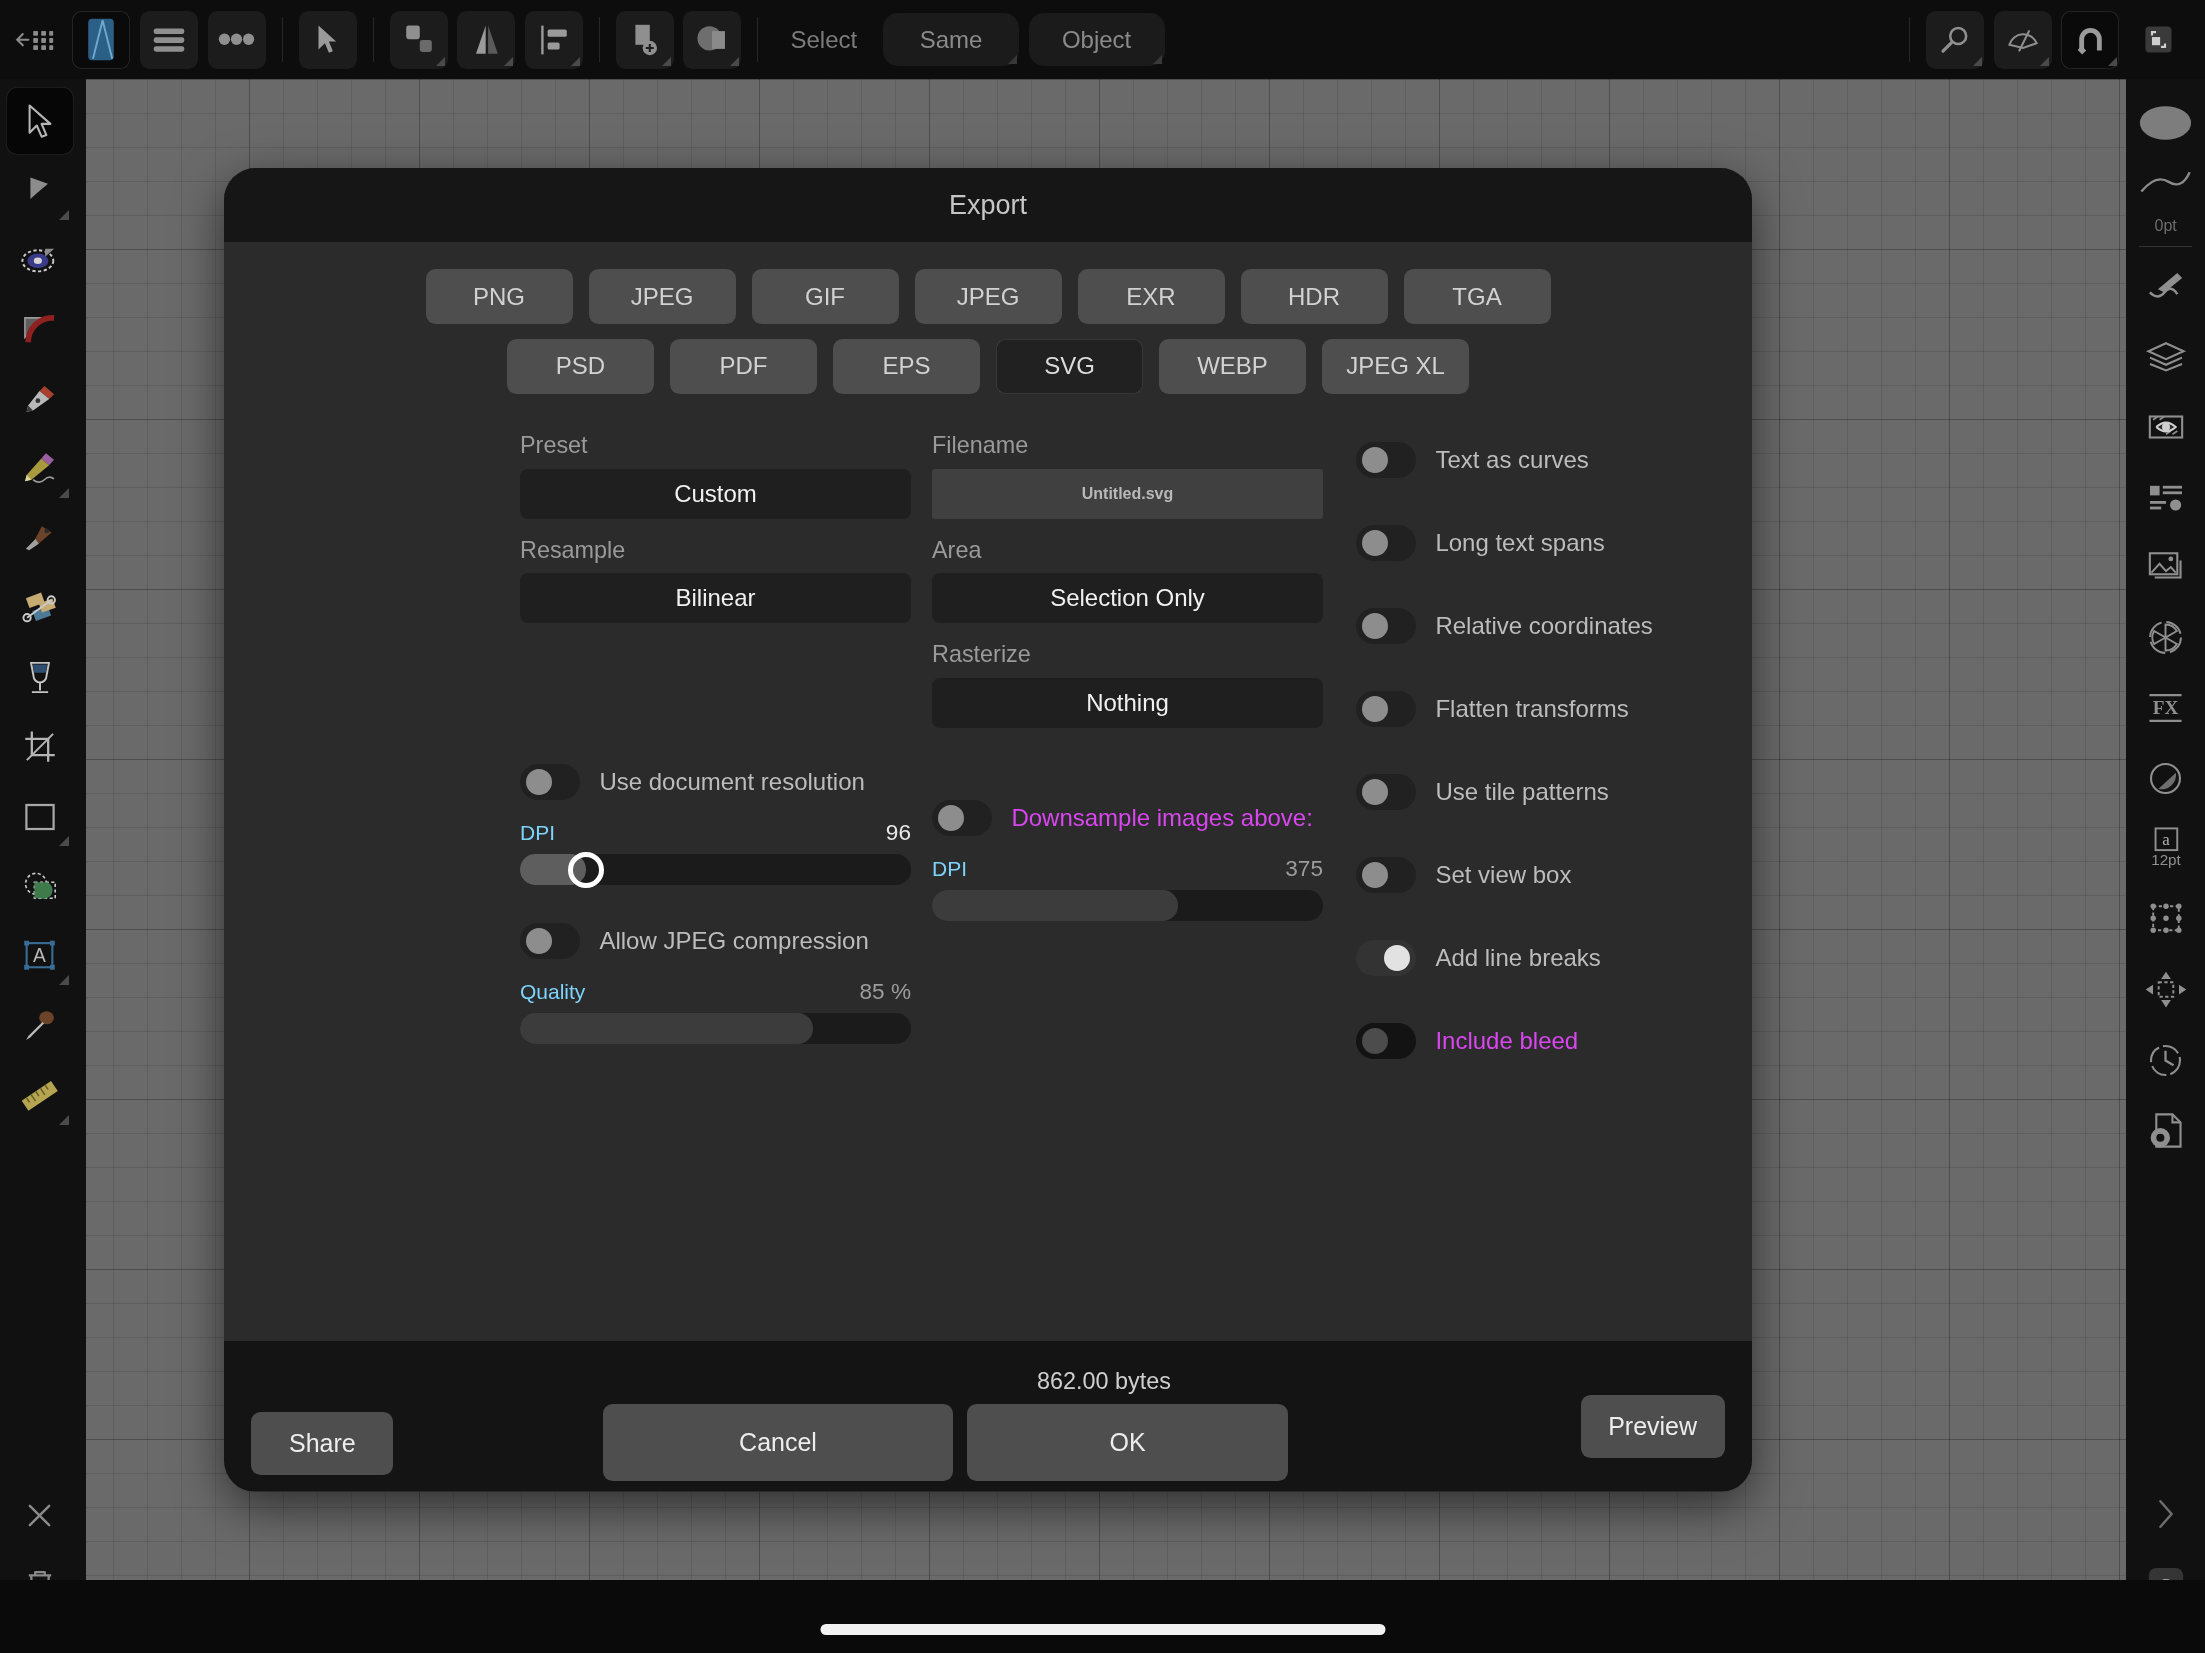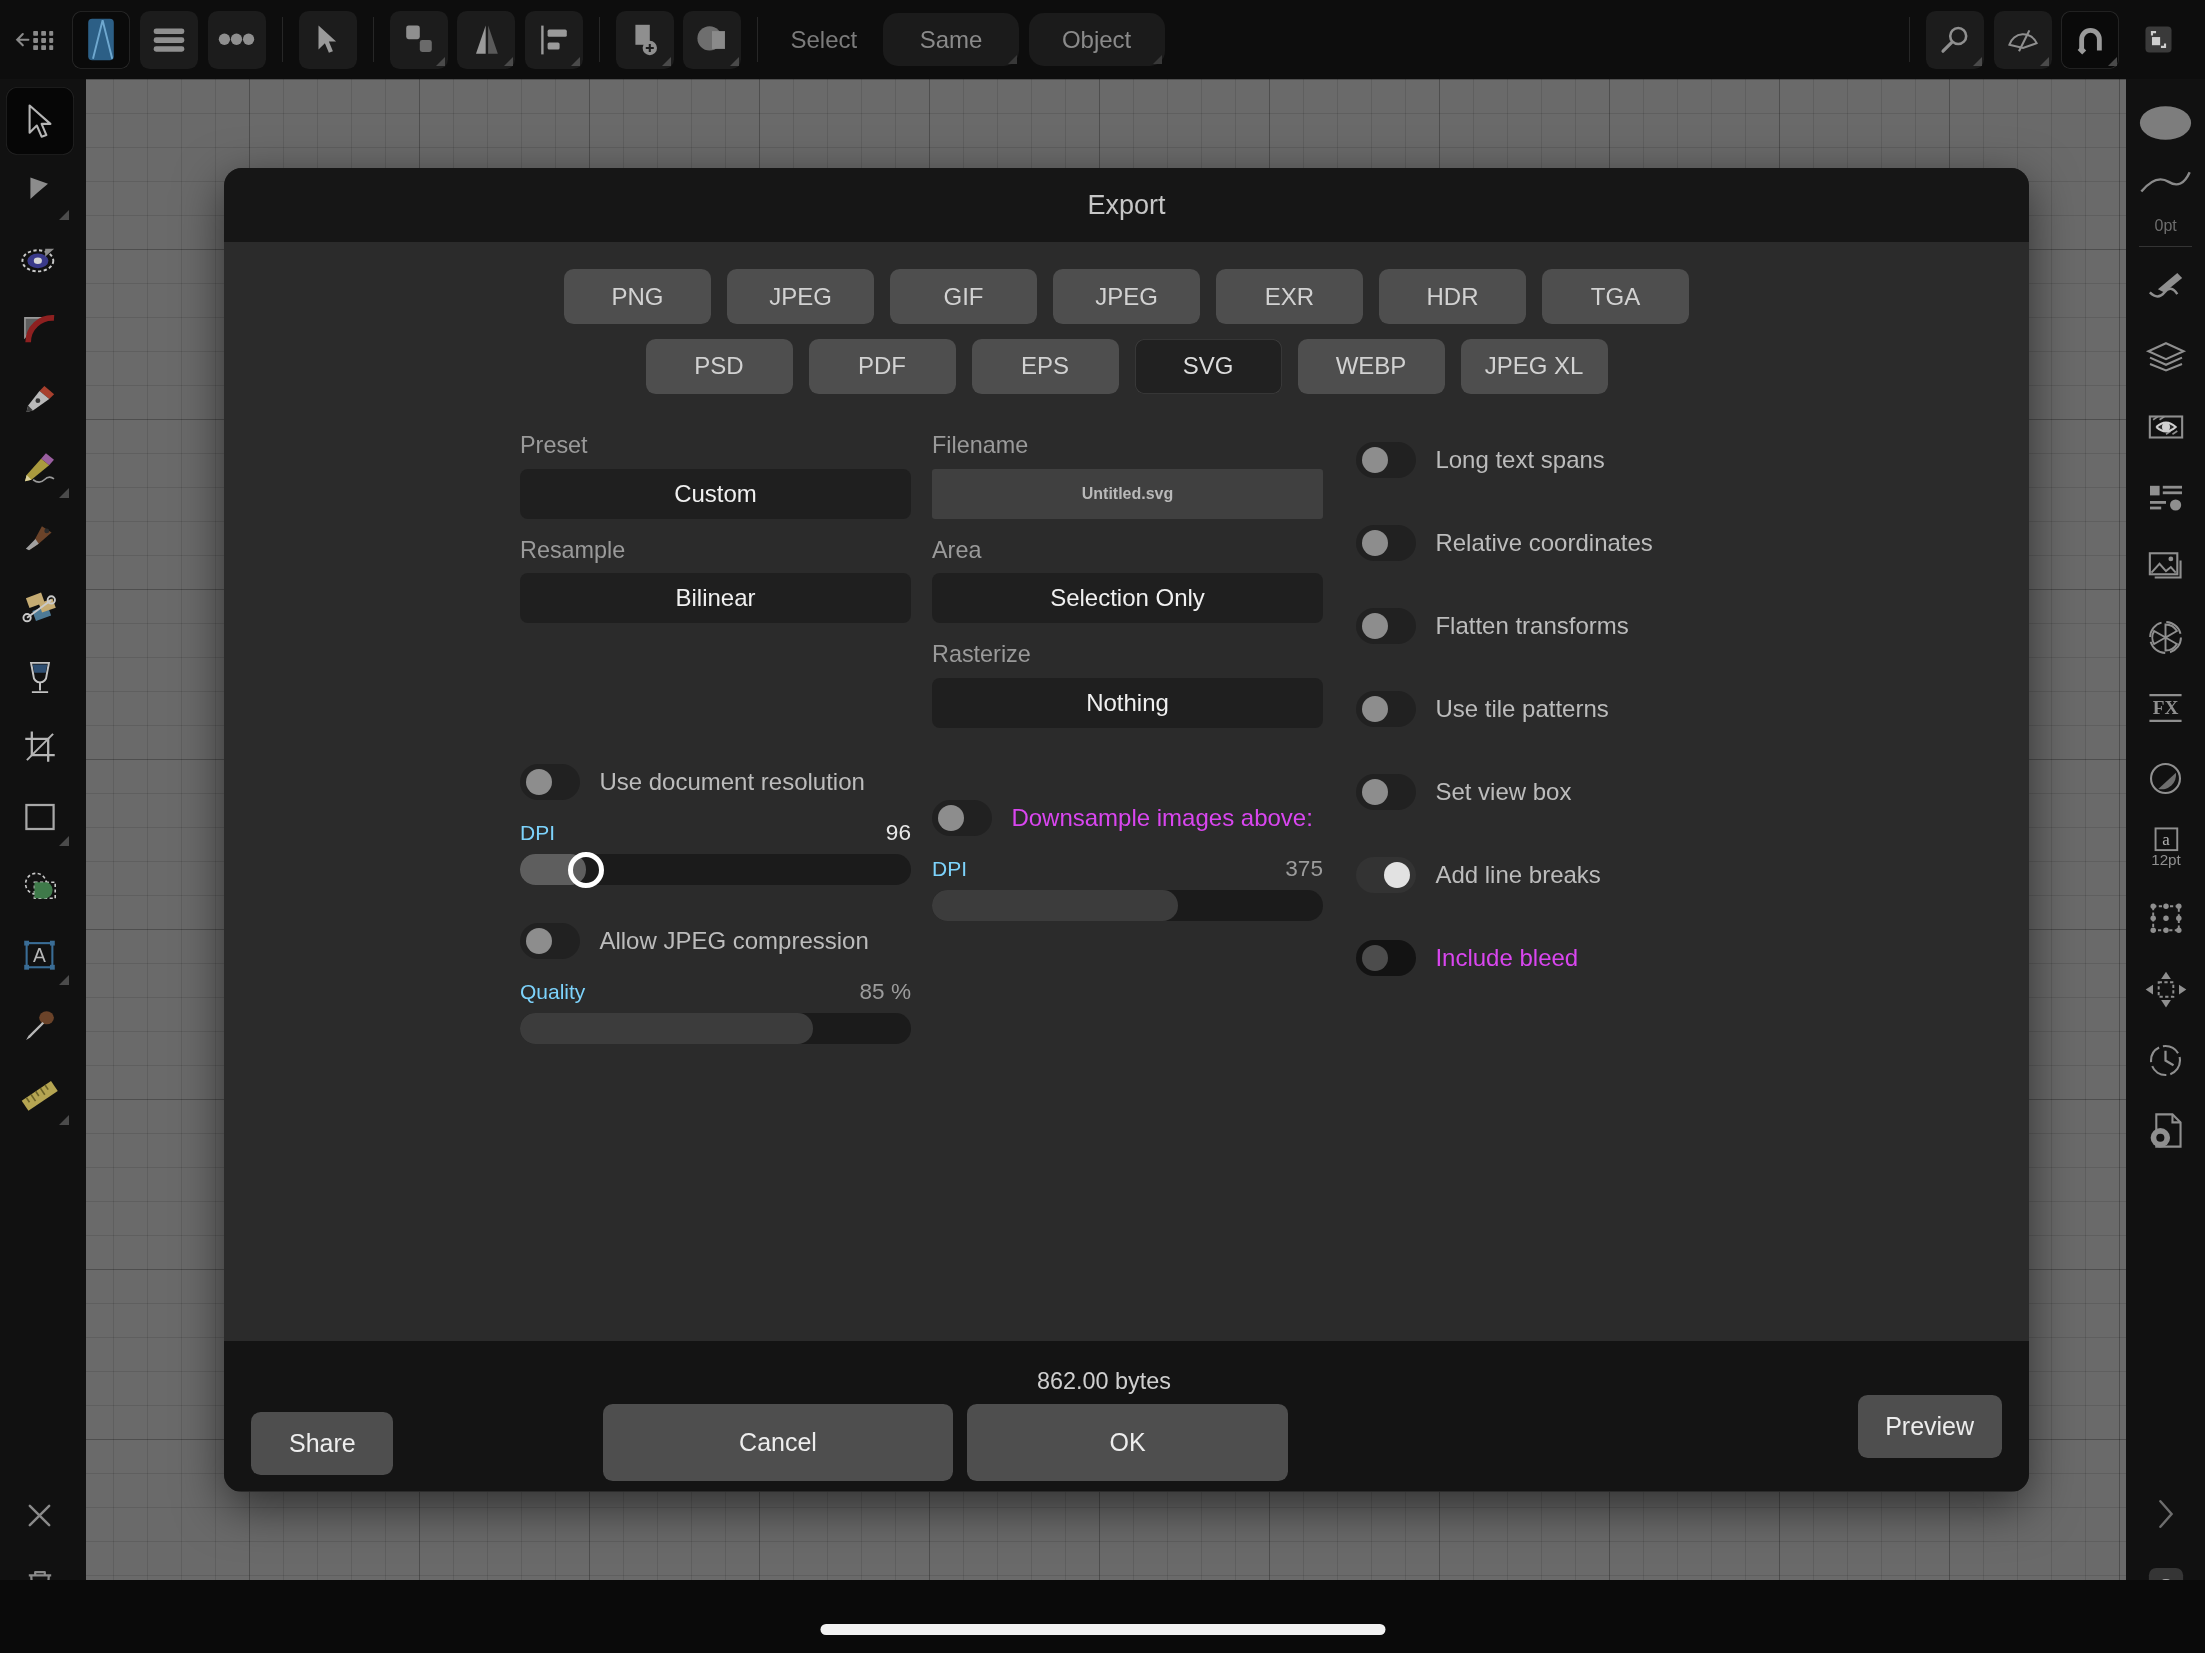--- a/index.html
+++ b/index.html
@@ -100,22 +100,22 @@
     background: #2b2b42;
   }
   .home-indicator {
     position: absolute; left: 50%; transform: translateX(-50%); bottom: 18px;
     width: 565px; height: 11.3px; border-radius: 5.7px; background: #f2f2f2;
   }
 
   
   .dialog {
     position: absolute; left: 224px; top: 168px;
-    width: 1805px; height: 1324px;
-    background: #2b2b2b; border-radius: 18px; overflow: hidden;
+    width: 1528px; height: 1324px;
+    background: #2b2b2b; border-radius: 32px; overflow: hidden;
     box-shadow: 0 14.5px 48px rgba(0,0,0,0.55);
   }
   .dlg-header {
     height: 74px; background: #161616;
     display: flex; align-items: center; justify-content: center;
   }
   .dlg-title { color: #c6c6c6; font-size: 27px; }
   .dlg-body { position: relative; height: 1099px; background: #2b2b2b; }
   .dlg-footer {
     position: relative; height: 150px; background: #141414;
@@ -739,20 +739,26 @@
               <div class="fill dim" id="dpi-right-fill" style="width: 246px;"></div>
             </div>
           </div>
         </div>
 
         <div class="col-right right-toggles" style="margin-top:3.2px;">
           <div class="toggle-row">
             <div class="toggle">
                 <div class="knob"></div>
               </div>
+            <div class="toggle-label">Text as curves</div>
+          </div>
+          <div class="toggle-row">
+            <div class="toggle">
+                <div class="knob"></div>
+              </div>
             <div class="toggle-label">Long text spans</div>
           </div>
           <div class="toggle-row">
             <div class="toggle">
                 <div class="knob"></div>
               </div>
             <div class="toggle-label">Relative coordinates</div>
           </div>
           <div class="toggle-row">
             <div class="toggle">

